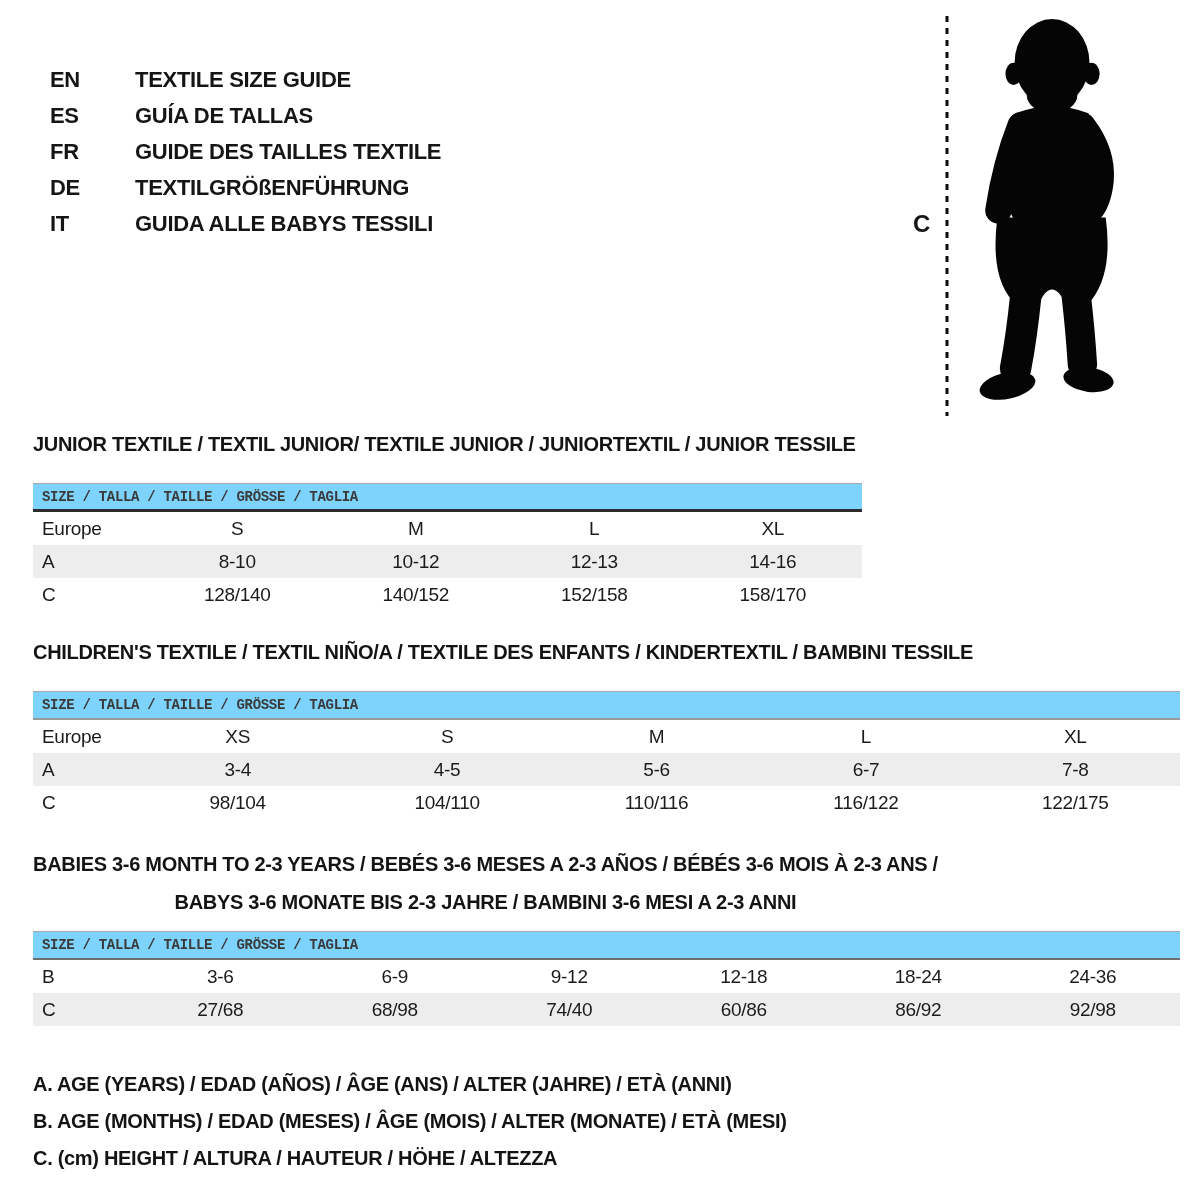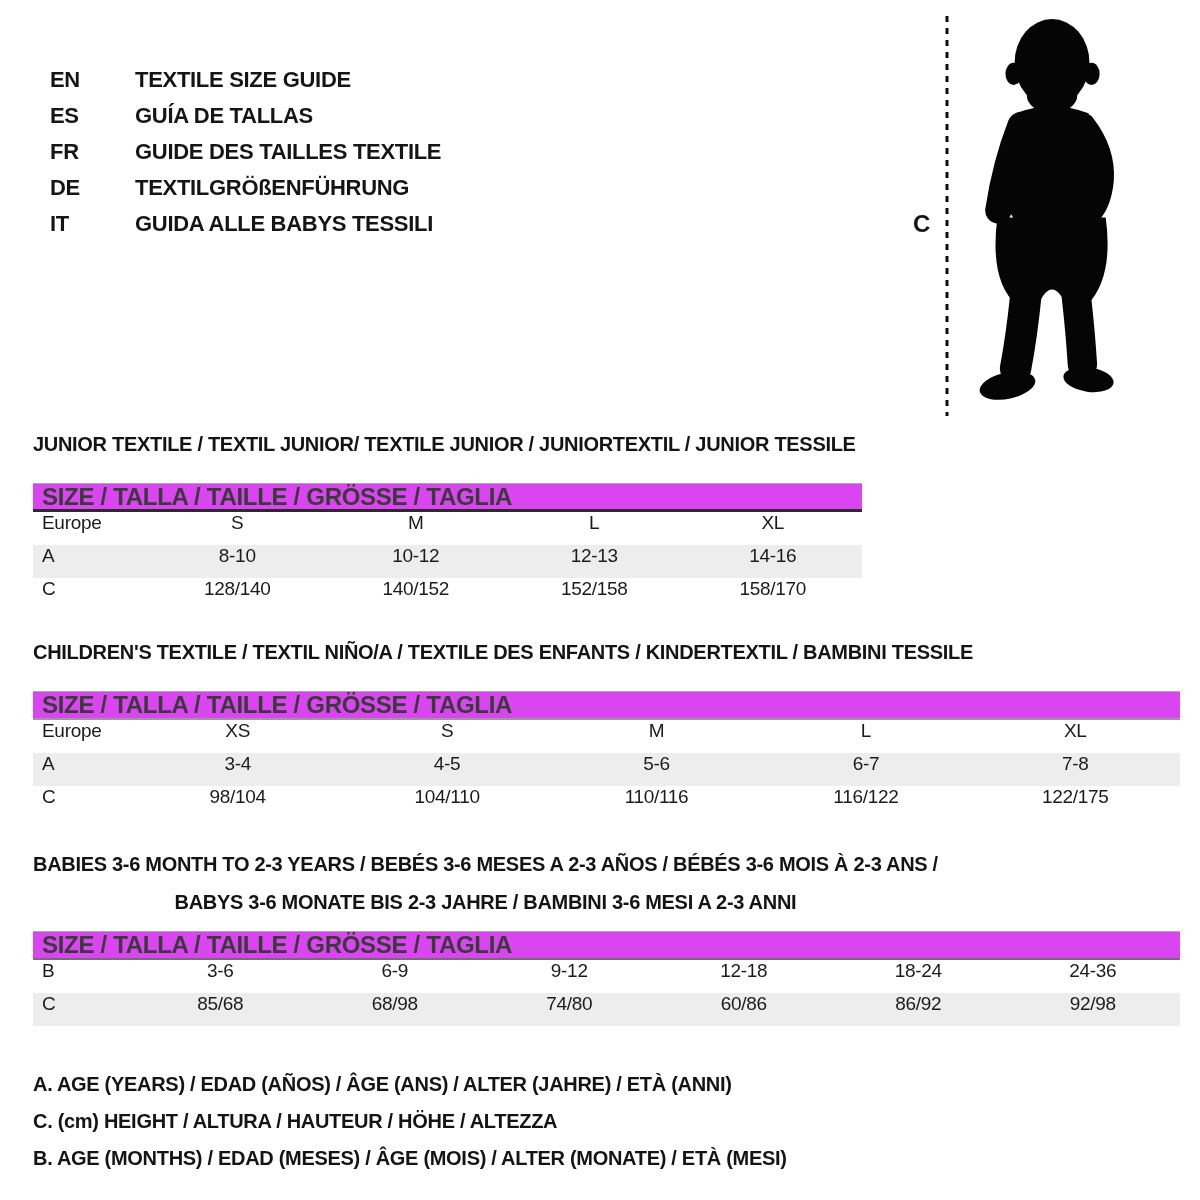--- a/index.html
+++ b/index.html
@@ -20,26 +20,26 @@
   .sec-title{position:absolute;left:33px;font-size:20px;font-weight:bold;white-space:nowrap;color:#141414;text-align:center;}
   #junior-title{top:433px;}
   #children-title{top:641px;}
   #babies-title{top:845px;line-height:38px;}
 
   
   .table{position:absolute;left:33px;}
   #t1{top:483px;width:829px;}
   #t2{top:691px;width:1147px;}
   #t3{top:931px;width:1147px;}
-  .bar{height:29px;background:#d946ef;display:flex;align-items:center;padding-left:9px;
-       font-size:24px;font-weight:bold;color:#3a3a3a;border-top:1px solid #a8a8a8;box-sizing:border-box;}
+  .bar{height:29px;background:#7dd3fc;display:flex;align-items:center;padding-left:9px;
+       font-size:14px;font-weight:bold;color:#3a3a3a;border-top:1px solid #a8a8a8;box-sizing:border-box;font-family:Liberation Mono, monospace;}
   #t1 .bar{border-bottom:3px solid #2b2b2b;}
   #t2 .bar{border-bottom:2px solid #9a9a9a;}
   #t3 .bar{border-bottom:2px solid #6f6f6f;}
-  .trow{display:flex;height:33px;font-size:19px;color:#1b1b1b;}
+  .trow{display:flex;align-items:center;height:33px;font-size:19px;color:#1b1b1b;}
   .trow.alt{background:#ededed;}
   .tlbl{padding-left:9px;box-sizing:border-box;}
   #t1 .tlbl{width:115px;}
   #t2 .tlbl,#t3 .tlbl{width:100px;}
   .tcell{flex:1;text-align:center;}
 
   
   .footnotes{position:absolute;left:33px;top:1066px;font-weight:bold;font-size:20px;line-height:37px;white-space:nowrap;color:#141414;}
 </style>
 </head>
@@ -157,28 +157,28 @@
       <span class="tlbl">B</span>
       <span class="tcell">3-6</span>
       <span class="tcell">6-9</span>
       <span class="tcell">9-12</span>
       <span class="tcell">12-18</span>
       <span class="tcell">18-24</span>
       <span class="tcell">24-36</span>
     </div>
     <div class="trow alt">
       <span class="tlbl">C</span>
-      <span class="tcell">85/68</span>
+      <span class="tcell">27/68</span>
       <span class="tcell">68/98</span>
-      <span class="tcell">74/80</span>
+      <span class="tcell">74/40</span>
       <span class="tcell">60/86</span>
       <span class="tcell">86/92</span>
       <span class="tcell">92/98</span>
     </div>
   </div>
 
   <div class="footnotes">
     <div>A. AGE (YEARS) / EDAD (AÑOS) / ÂGE (ANS) / ALTER (JAHRE) / ETÀ (ANNI)</div>
+    <div>B. AGE (MONTHS) / EDAD (MESES) / ÂGE (MOIS) / ALTER (MONATE) / ETÀ (MESI)</div>
     <div>C. (cm) HEIGHT / ALTURA / HAUTEUR / HÖHE / ALTEZZA</div>
-    <div>B. AGE (MONTHS) / EDAD (MESES) / ÂGE (MOIS) / ALTER (MONATE) / ETÀ (MESI)</div>
   </div>
 
 </div>
 
 </body></html>

